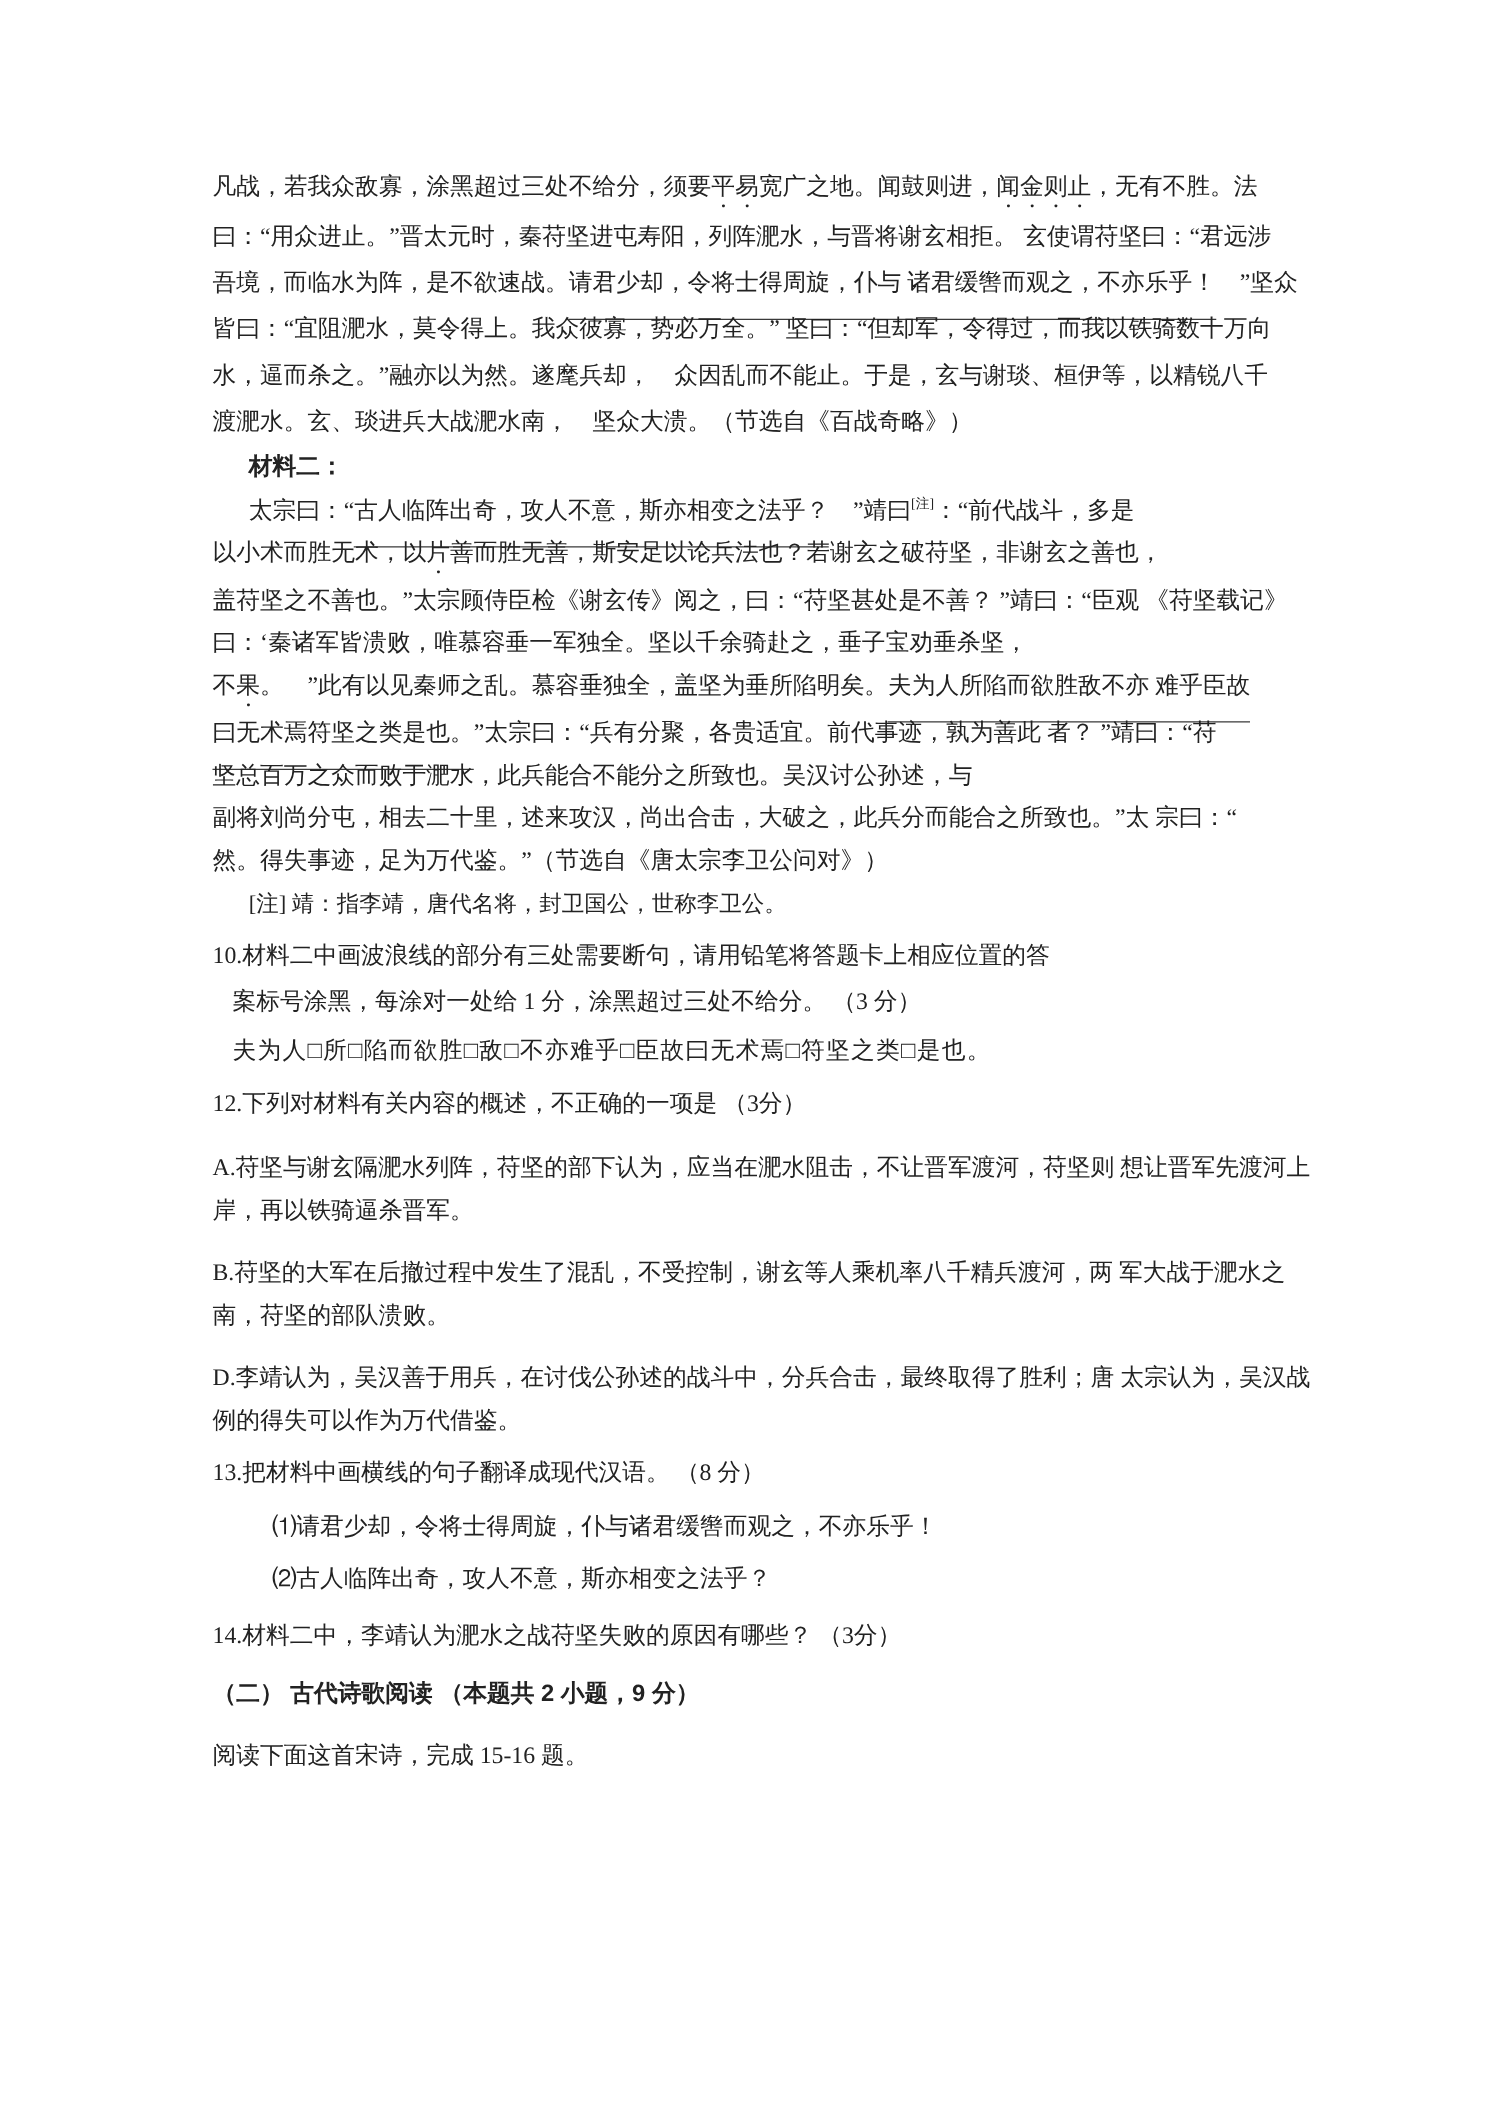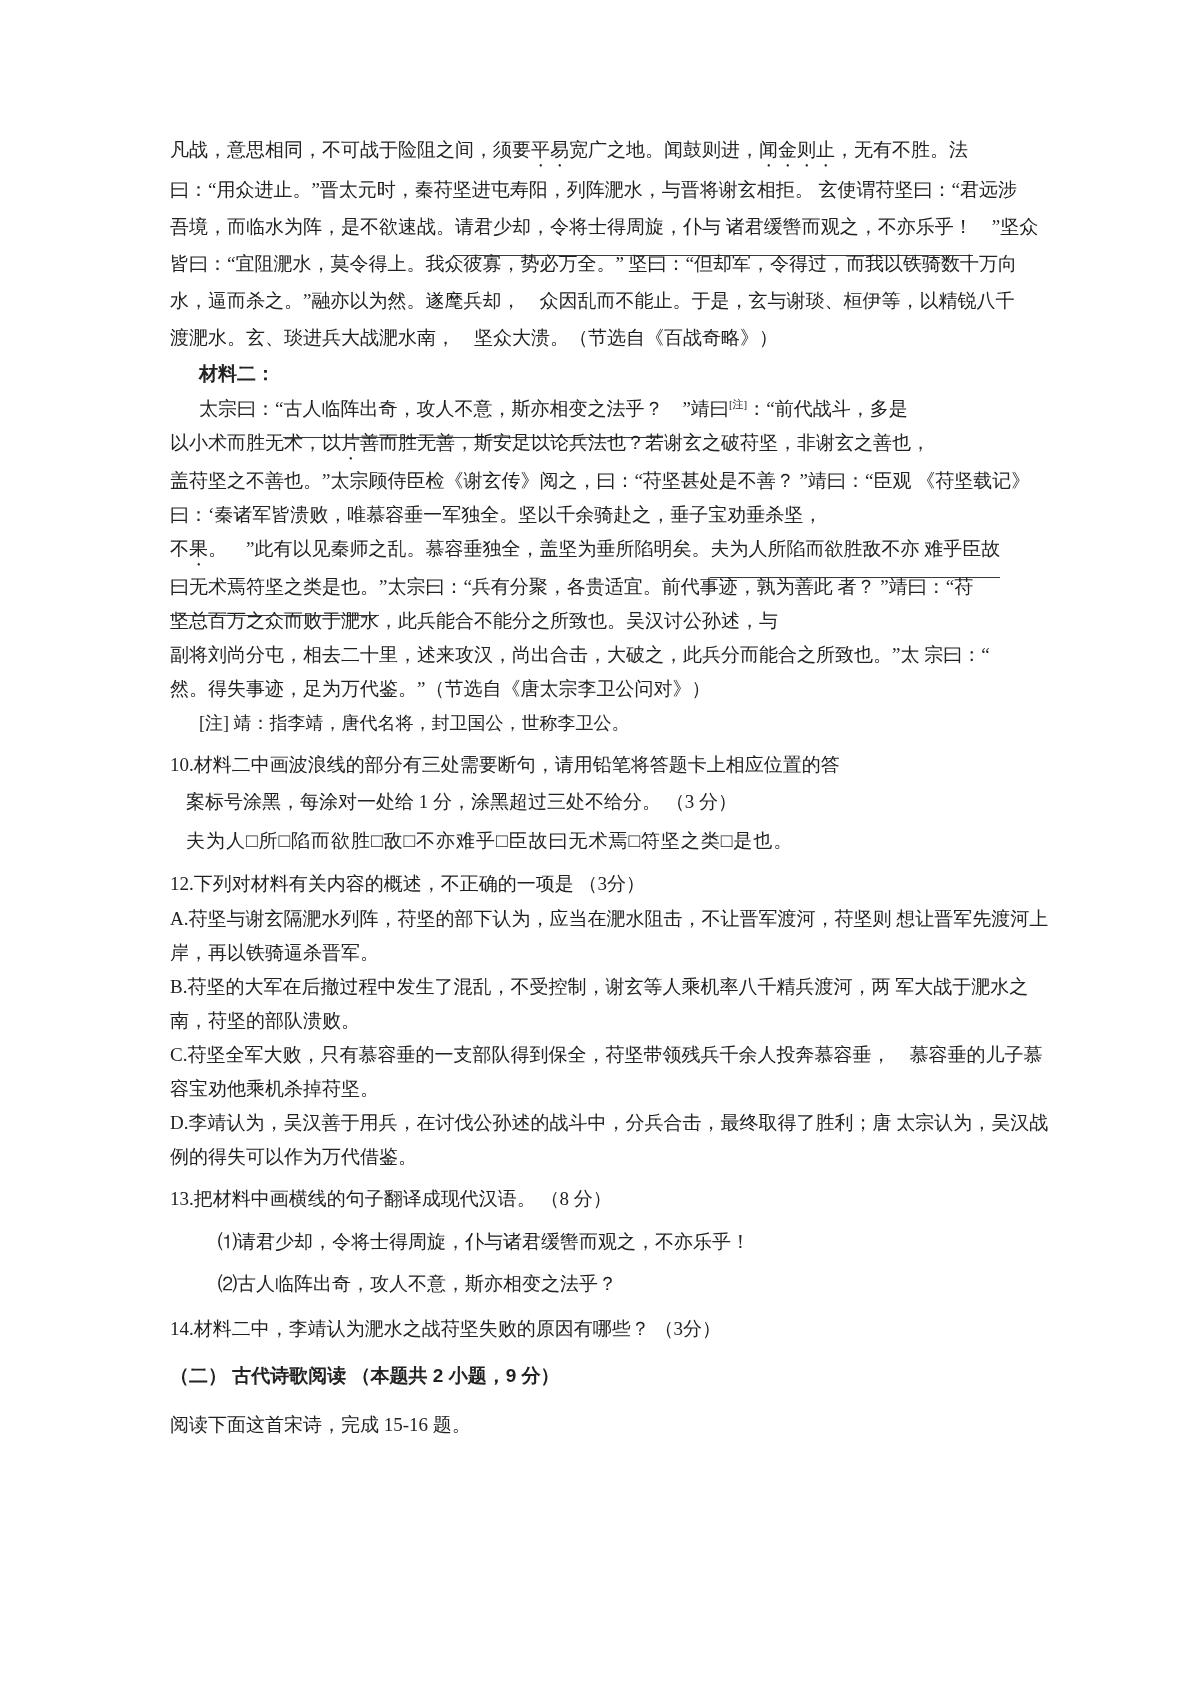--- a/index.html
+++ b/index.html
@@ -56,21 +56,21 @@
   .note-line {
     font-size: 18px;
     line-height: 34px;
     text-indent: 29px;
     white-space: nowrap;
   }
   .q { margin-top: 6px; }
   .hang { text-indent: 16px; }
   .duanju { text-indent: 16px; margin-top: 2px; letter-spacing: 1px; }
   .option { line-height: 34px; }
-  .option.wrap { white-space: normal; }
+  .option.wrap { white-space: normal; margin-top: 16px; }
   .q13 .item { margin-top: 5px; margin-left: 48px; }
   .q13 .stem { margin-bottom: 6px; }
   .q14 { margin-top: 8px; }
   .sec-heading {
     font-weight: bold;
     font-family: "Liberation Sans", "DejaVu Sans", sans-serif;
     font-size: 19px;
     line-height: 37px;
     margin-top: 10px;
     white-space: nowrap;
@@ -82,21 +82,21 @@
     white-space: nowrap;
   }
 </style>
 </head>
 <body>
 
 <div class="page">
   <main class="content">
 
     <section class="m1">
-      <p class="line"><span>凡战，意思相同，不可战于险阻之间，须要</span><span class="dots">平易</span><span>宽广之地。闻鼓则进，</span><span class="dots">闻金则止</span><span>，无有不胜。法</span></p>
+      <p class="line"><span>凡战，若我众敌寡，涂黑超过三处不给分，须要</span><span class="dots">平易</span><span>宽广之地。闻鼓则进，</span><span class="dots">闻金则止</span><span>，无有不胜。法</span></p>
       <p class="line">曰：“用众进止。”晋太元时，秦苻坚进屯寿阳，列阵淝水，与晋将谢玄相拒。 玄使谓苻坚曰：“君远涉</p>
       <p class="line"><span>吾境，而临水为阵，是不欲速战。</span><span class="ul">请君少却，令将士得周旋，仆与 诸君缓辔而观之，不亦乐乎！</span><span>　”坚众</span></p>
       <p class="line">皆曰：“宜阻淝水，莫令得上。我众彼寡，势必万全。” 坚曰：“但却军，令得过，而我以铁骑数十万向</p>
       <p class="line">水，逼而杀之。”融亦以为然。遂麾兵却，　众因乱而不能止。于是，玄与谢琰、桓伊等，以精锐八千</p>
       <p class="line">渡淝水。玄、琰进兵大战淝水南，　坚众大溃。（节选自《百战奇略》）</p>
     </section>
 
     <p class="m2-heading">材料二：</p>
 
     <section class="m2">
@@ -117,21 +117,20 @@
       <p class="line">10.材料二中画波浪线的部分有三处需要断句，请用铅笔将答题卡上相应位置的答</p>
       <p class="line hang">案标号涂黑，每涂对一处给 1 分，涂黑超过三处不给分。 （3 分）</p>
       <p class="line duanju">夫为人□所□陷而欲胜□敌□不亦难乎□臣故曰无术焉□符坚之类□是也。</p>
     </section>
 
 
     <section class="q">
       <p class="line">12.下列对材料有关内容的概述，不正确的一项是 （3分）</p>
       <p class="line option wrap">A.苻坚与谢玄隔淝水列阵，苻坚的部下认为，应当在淝水阻击，不让晋军渡河，苻坚则 想让晋军先渡河上岸，再以铁骑逼杀晋军。</p>
       <p class="line option wrap">B.苻坚的大军在后撤过程中发生了混乱，不受控制，谢玄等人乘机率八千精兵渡河，两 军大战于淝水之南，苻坚的部队溃败。</p>
-      <p class="line option wrap">C.苻坚全军大败，只有慕容垂的一支部队得到保全，苻坚带领残兵千余人投奔慕容垂，　慕容垂的儿子慕容宝劝他乘机杀掉苻坚。</p>
       <p class="line option wrap">D.李靖认为，吴汉善于用兵，在讨伐公孙述的战斗中，分兵合击，最终取得了胜利；唐 太宗认为，吴汉战例的得失可以作为万代借鉴。</p>
     </section>
 
     <section class="q q13">
       <p class="line stem">13.把材料中画横线的句子翻译成现代汉语。 （8 分）</p>
       <p class="line item">⑴请君少却，令将士得周旋，仆与诸君缓辔而观之，不亦乐乎！</p>
       <p class="line item">⑵古人临阵出奇，攻人不意，斯亦相变之法乎？</p>
     </section>
 
     <section class="q q14">

